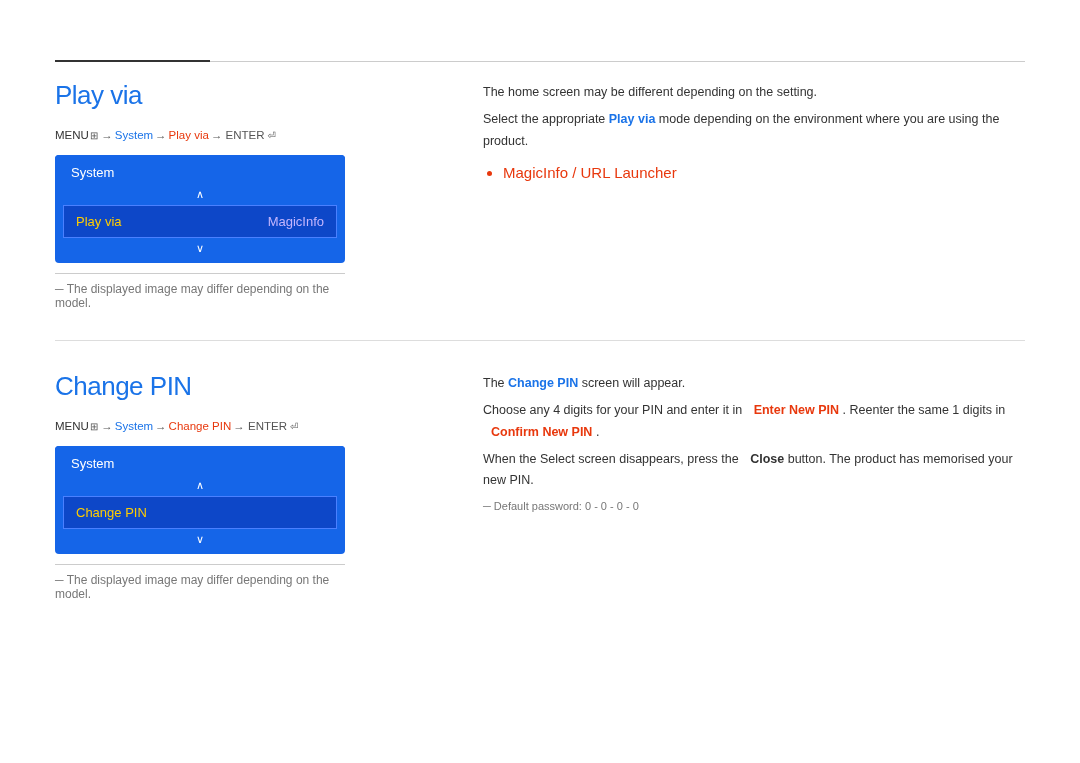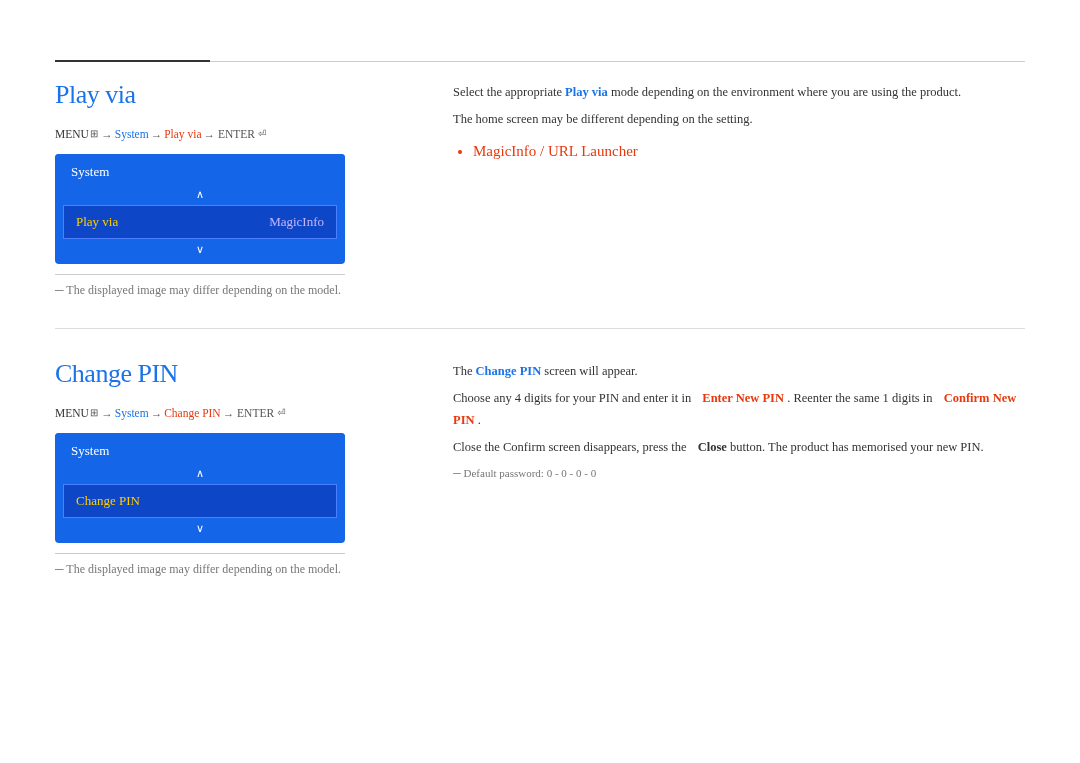--- a/index.html
+++ b/index.html
@@ -34,23 +34,22 @@
 
     .top-divider-light {
       flex: 1;
       height: 1px;
       background: #ccc;
     }
 
     
     .section {
       display: flex;
-      gap: 18px;
+      gap: 48px;
       margin-bottom: 30px;
-      font-family: Liberation Serif, serif;
     }
 
     .section-left {
       width: 380px;
       flex-shrink: 0;
     }
 
     .section-right {
       flex: 1;
       padding-top: 2px;
@@ -64,21 +63,21 @@
       margin-bottom: 18px;
       letter-spacing: -0.5px;
     }
 
     
     .menu-path {
       font-size: 11.5px;
       color: #333;
       margin-bottom: 14px;
       display: flex;
-      align-items: flex-start;
+      align-items: center;
       flex-wrap: wrap;
       gap: 0;
     }
 
     .menu-path-highlight {
       color: #1a73e8;
       font-weight: normal;
     }
 
     .menu-path-red {
@@ -254,26 +253,26 @@
         </div>
         <div class="ui-screen-down-arrow">∨</div>
       </div>
 
       <div class="caption">The displayed image may differ depending on the model.</div>
 
     </div>
 
     <div class="section-right">
       <div class="description">
+        <p>The home screen may be different depending on the setting.</p>
         <p>
           <span>Select the appropriate </span>
           <span class="desc-highlight-blue">Play via</span>
           <span> mode depending on the environment where you are using the product.</span>
         </p>
-        <p>The home screen may be different depending on the setting.</p>
         <ul class="desc-list">
           <li>MagicInfo / URL Launcher</li>
         </ul>
       </div>
     </div>
   </div>
 
   <hr class="section-divider">
 
   <div class="section second-section-wrap">
@@ -316,21 +315,21 @@
           <span> screen will appear.</span>
         </p>
         <p>
           <span>Choose any 4 digits for your PIN and enter it in </span>
           <span class="desc-highlight-red desc-highlight-bold">Enter New PIN</span>
           <span>. Reenter the same 1 digits in </span>
           <span class="desc-highlight-red desc-highlight-bold">Confirm New PIN</span>
           <span>.</span>
         </p>
         <p>
-          <span>Close the Confirm screen disappears, press the </span>
+          <span>When the Select screen disappears, press the </span>
           <span class="desc-highlight-bold">Close</span>
           <span> button. The product has memorised your new PIN.</span>
         </p>
         <div class="desc-default">Default password: 0 - 0 - 0 - 0</div>
       </div>
     </div>
   </div>
 
 </div>
 

